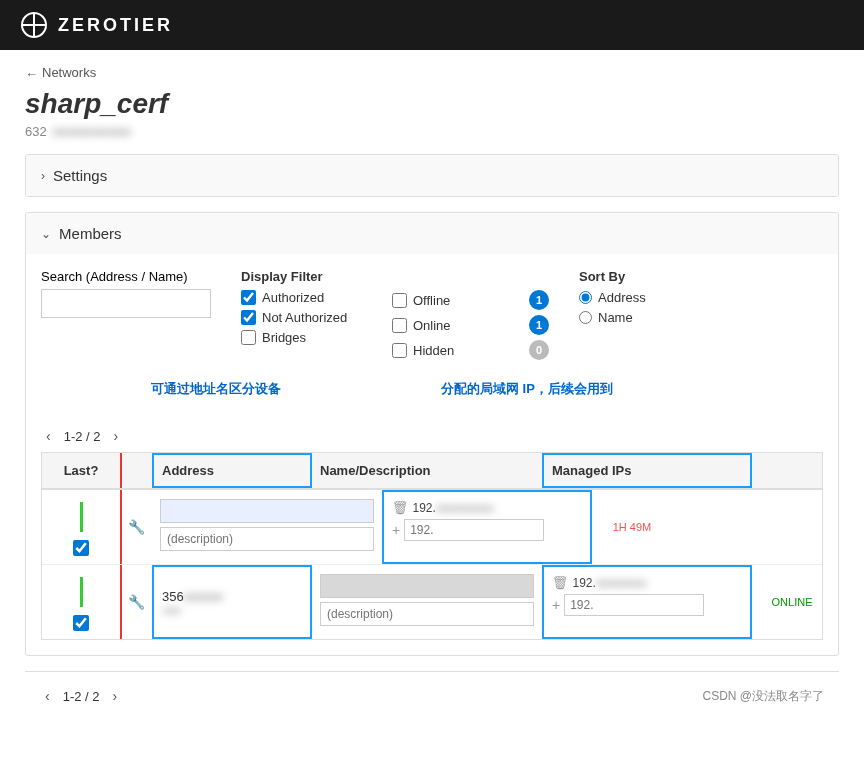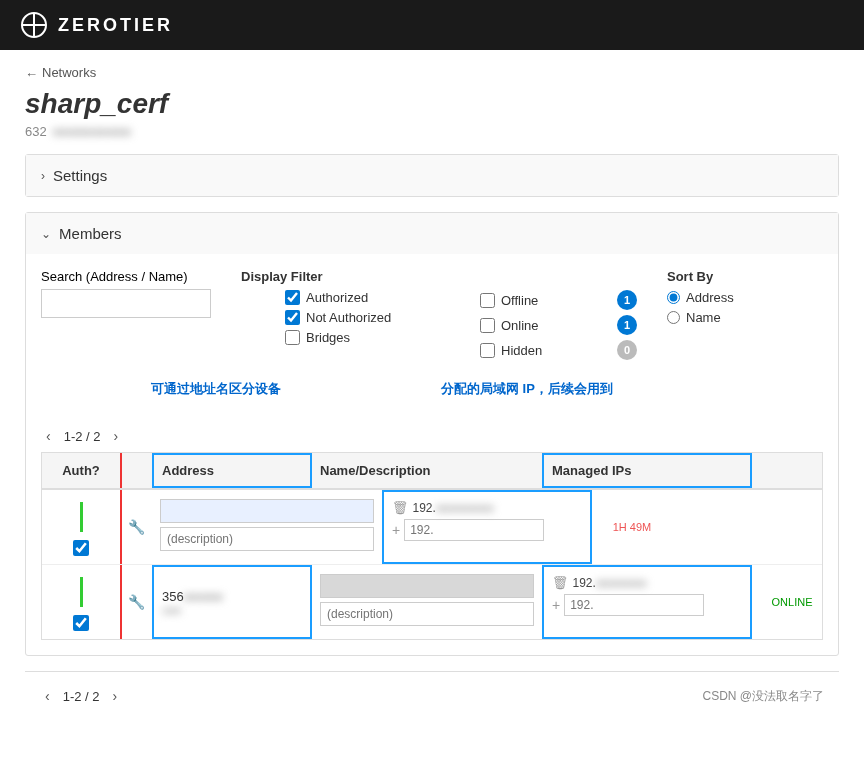--- a/index.html
+++ b/index.html
@@ -87,21 +87,21 @@
       border: 1px solid #ccc;
       padding: 6px 8px;
       width: 170px;
       font-size: 13px;
       outline: none;
     }
 
     .display-filter { display: flex; flex-direction: column; gap: 0; }
     .display-filter-title { font-size: 13px; font-weight: bold; margin-bottom: 6px; }
 
-    .filter-row { display: flex; align-items: center; gap: 6px; margin-bottom: 5px; margin-left: 44px; }
+    .filter-row { display: flex; align-items: center; gap: 6px; margin-bottom: 5px; }
     .filter-checkbox {
       width: 15px; height: 15px;
       accent-color: #0078d4;
     }
     .filter-label { font-size: 13px; min-width: 110px; }
     .filter-badge {
       background: #0078d4;
       color: #fff;
       border-radius: 50%;
       width: 20px; height: 20px;
@@ -342,21 +342,21 @@
       <div class="pagination">
         <span class="pagination-btn">‹</span>
         <span>1-2 / 2</span>
         <span class="pagination-btn">›</span>
       </div>
 
       <div class="table-container">
 
         <div class="table-header-row">
           <div class="col-auth">
-            <span>Auth?</span>
+            <span>Last?</span>
           </div>
           <div class="col-wrench"></div>
           <div class="col-address">
             <span>Address</span>
           </div>
           <div class="col-name">
             <span>Name/Description</span>
           </div>
           <div class="col-managed">
             <span>Managed IPs</span>

